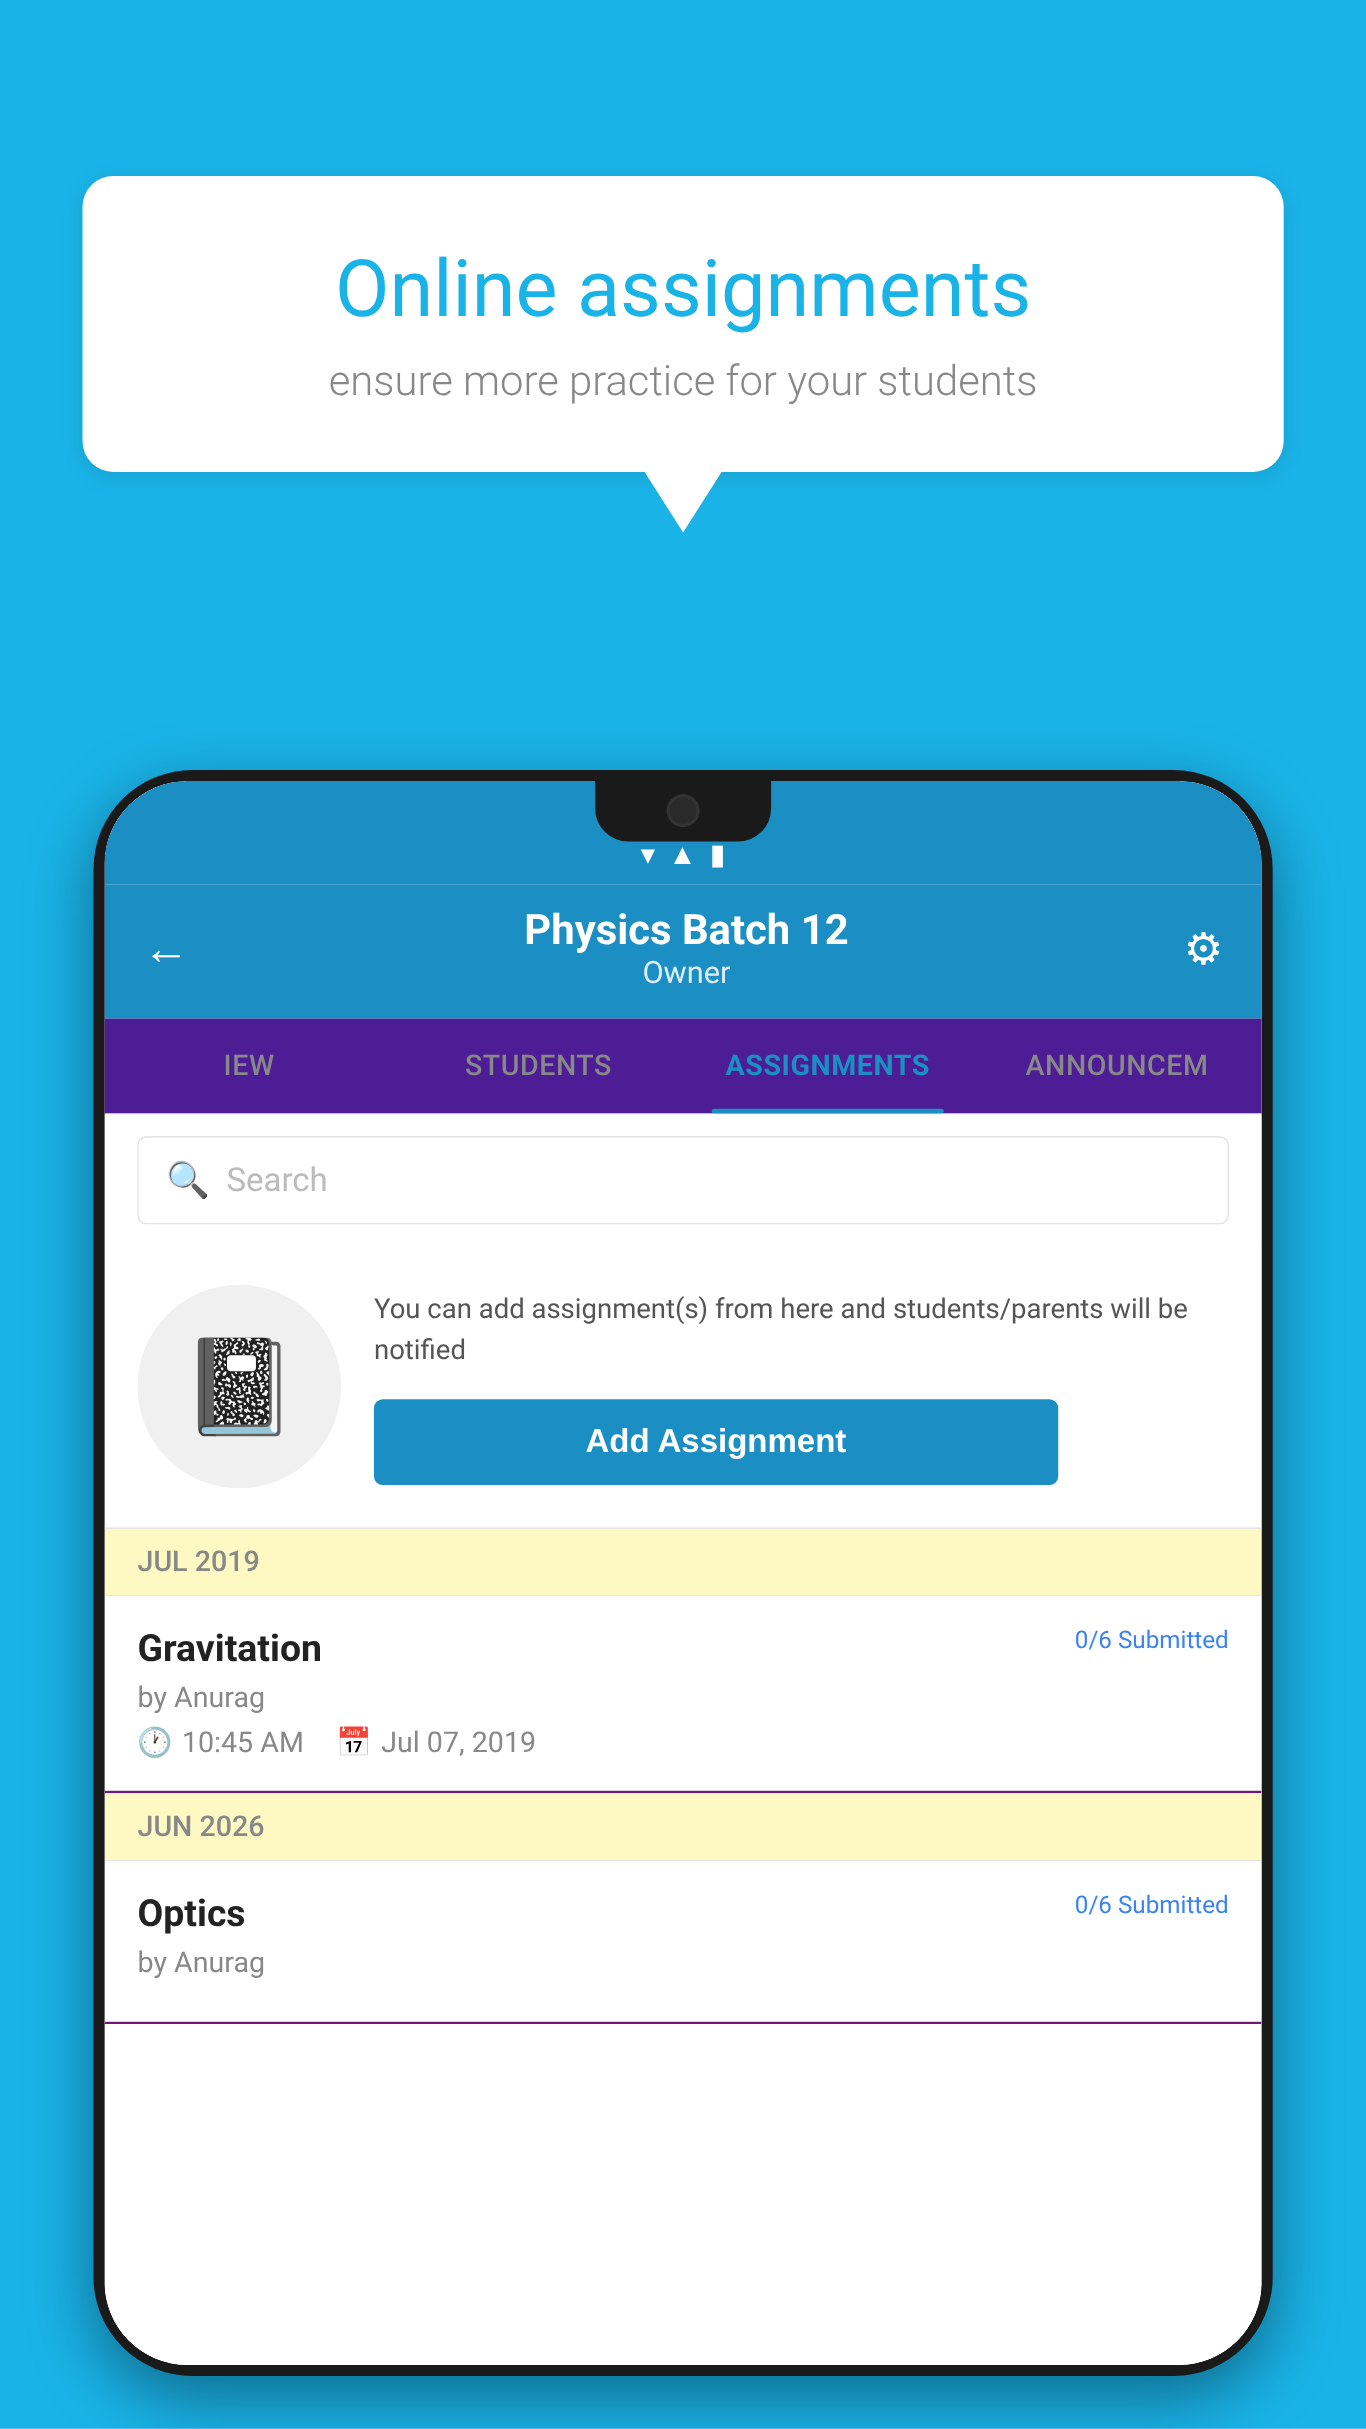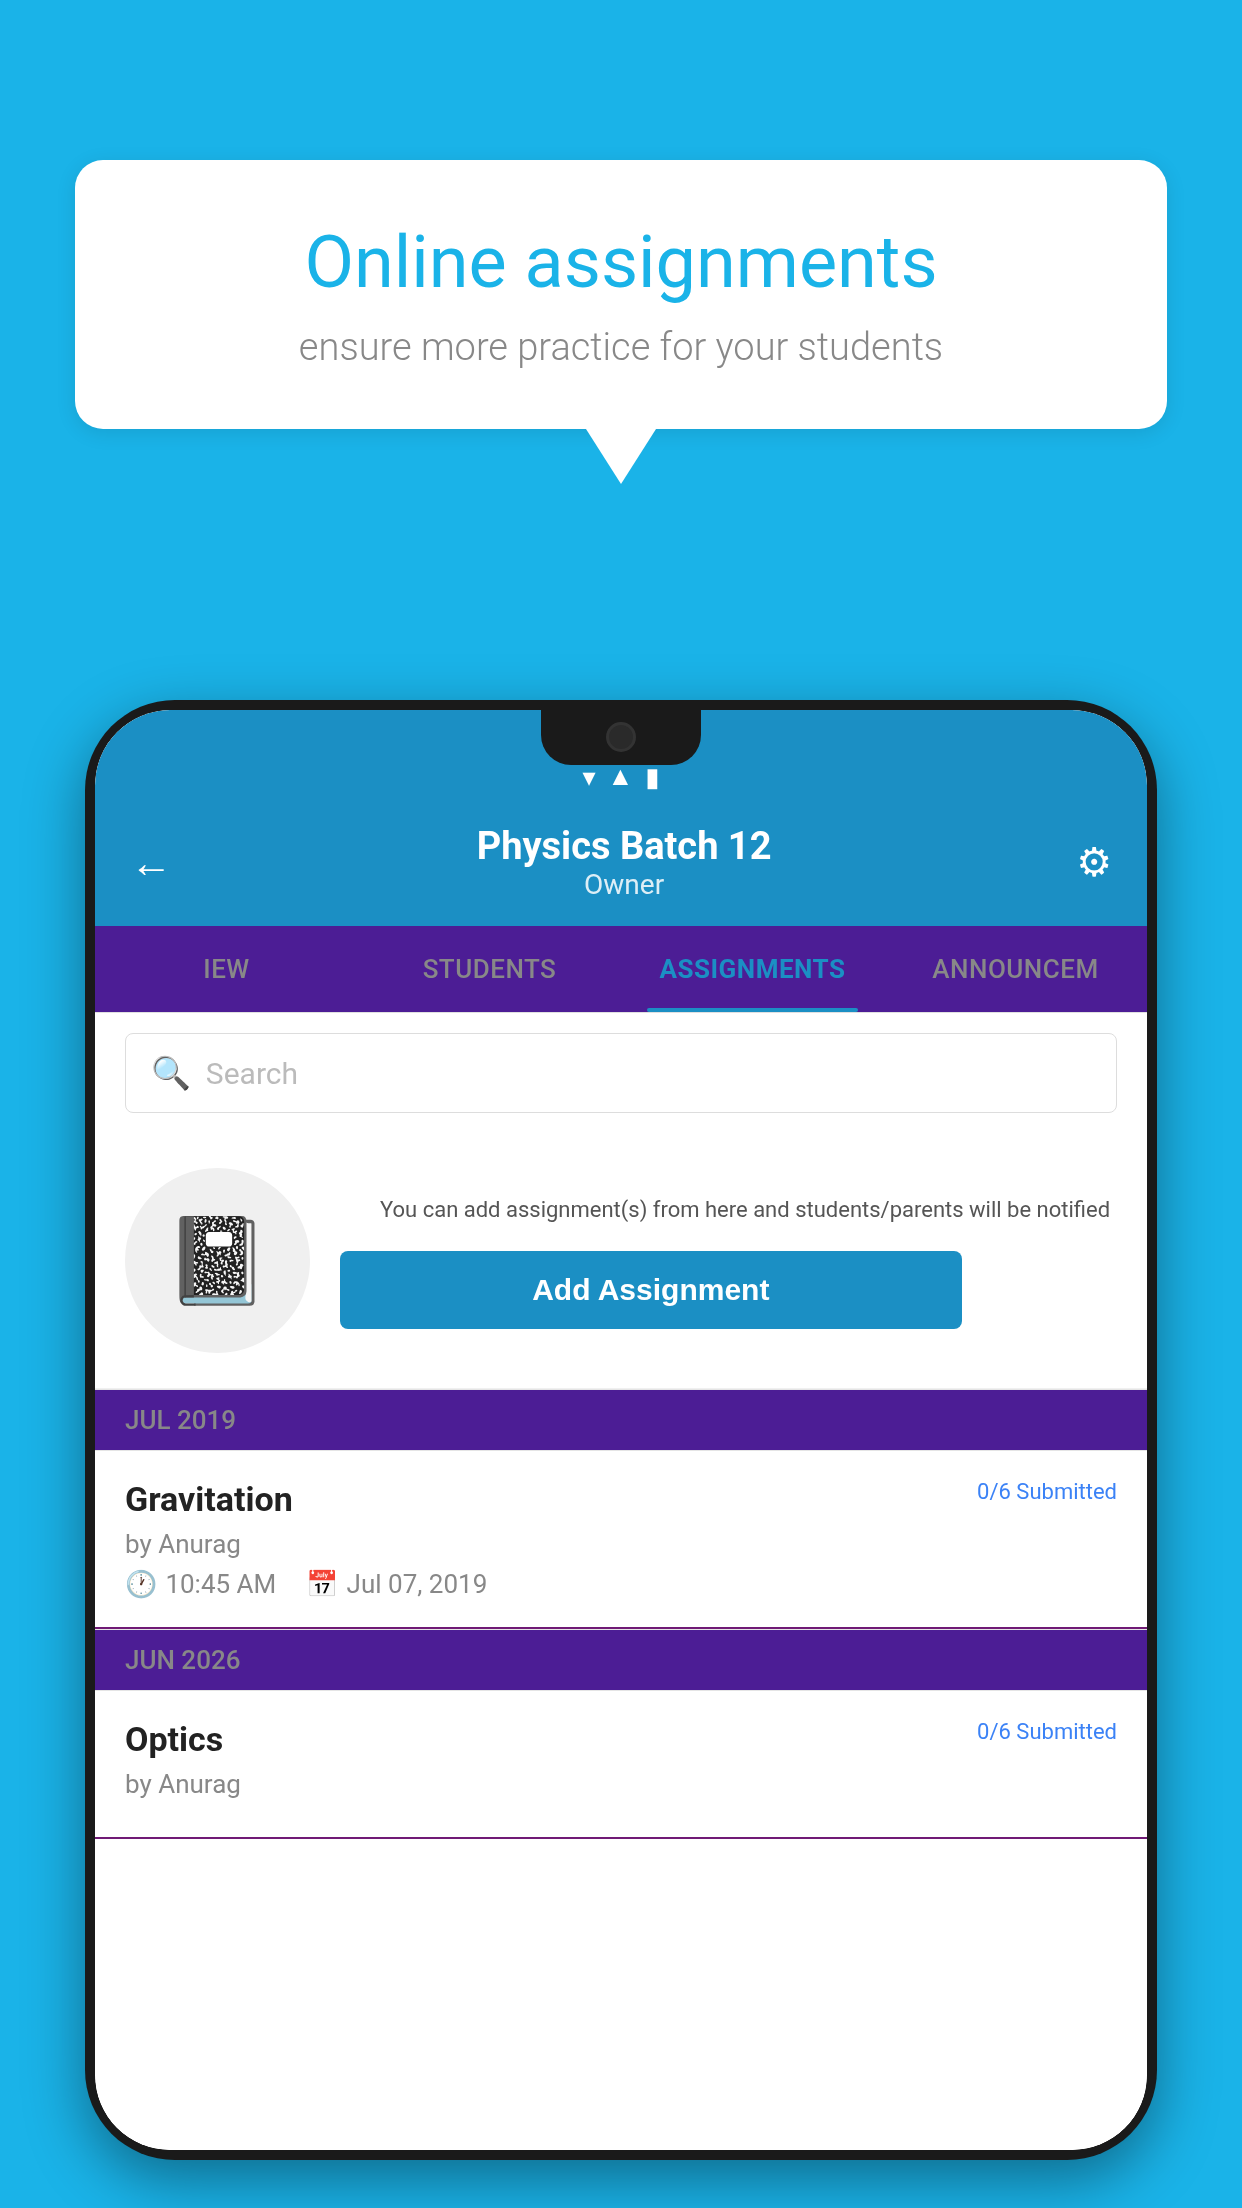--- a/index.html
+++ b/index.html
@@ -251,41 +251,40 @@
     .notebook-icon {
       font-size: 85px;
     }
 
     .promo-right {
       flex: 1;
     }
 
     .promo-text {
       color: #555;
-      font-size: 22px;
+      font-size: 25px;
       line-height: 1.5;
       margin-bottom: 25px;
-      margin-left: 40px;
     }
 
     .add-assignment-btn {
       background: #1b8fc4;
       color: white;
       border: none;
       border-radius: 8px;
       padding: 22px 40px;
       font-size: 30px;
       font-weight: 600;
       cursor: pointer;
       width: 80%;
     }
 
     
     .section-header {
-      background: #4c1d95;
+      background: #fef9c3;
       padding: 15px 30px;
       border-top: 1px solid #e5e5e5;
       border-bottom: 1px solid #e5e5e5;
     }
 
     .section-header-text {
       color: #888;
       font-size: 26px;
       font-weight: 500;
     }

